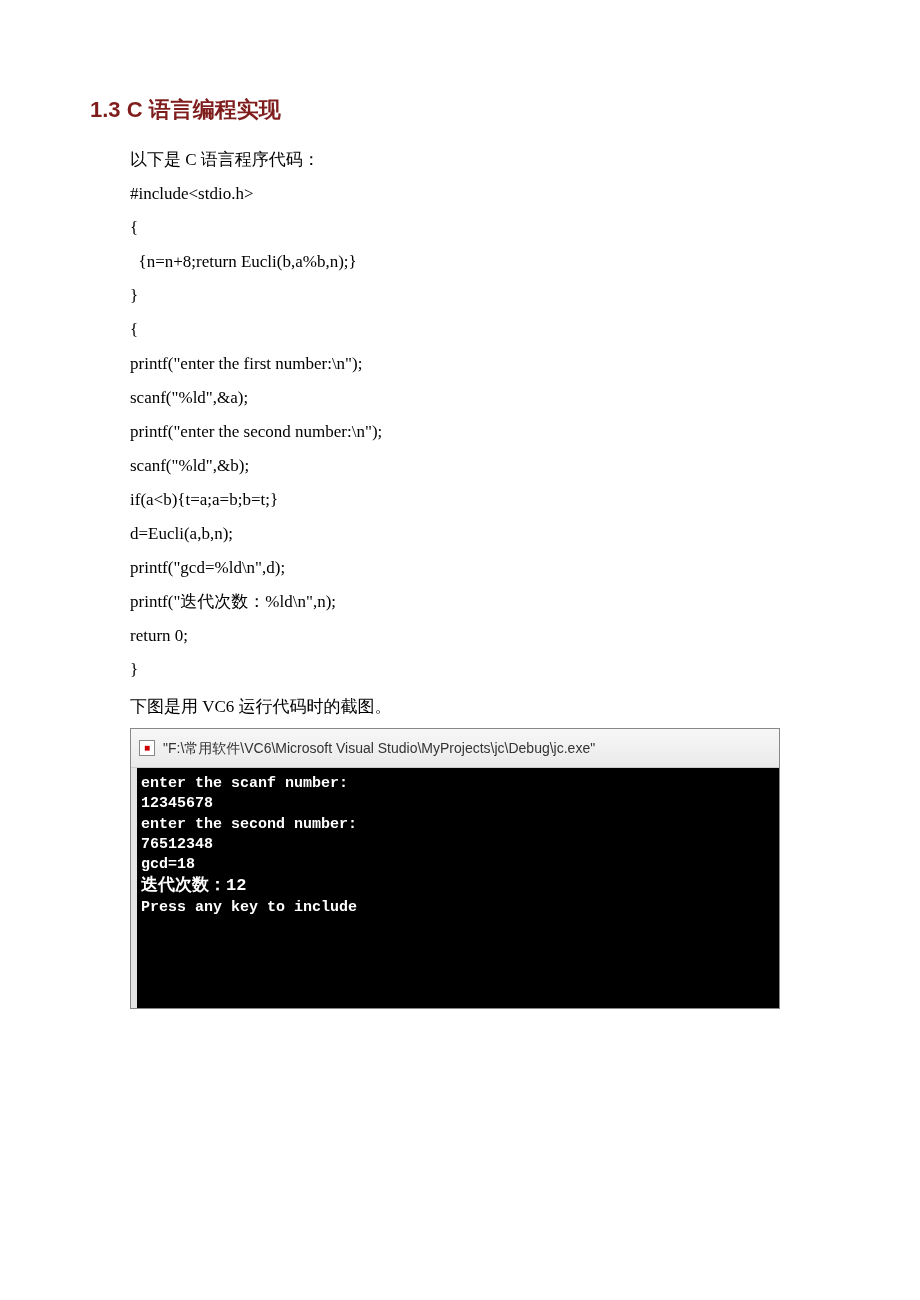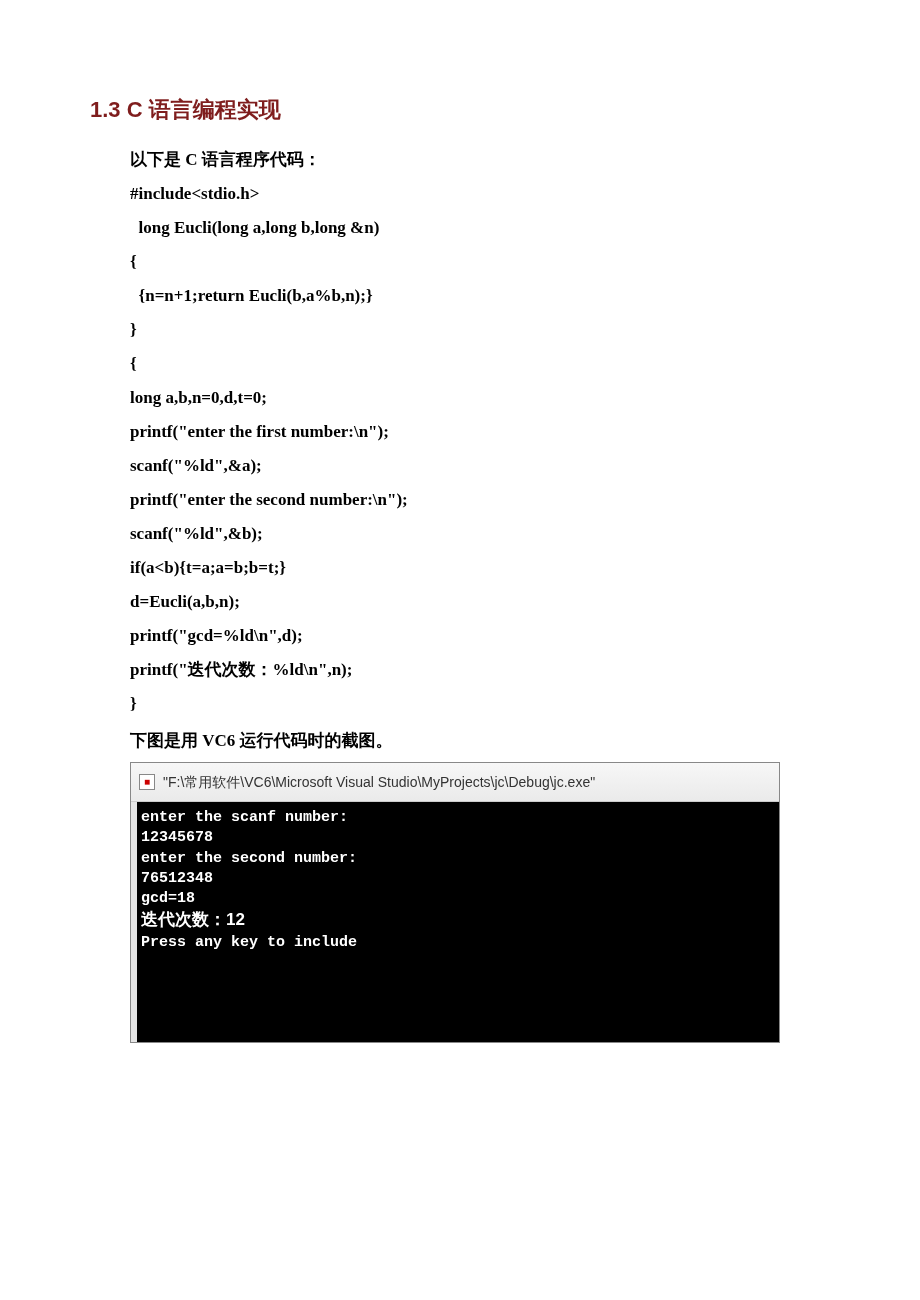--- a/index.html
+++ b/index.html
@@ -23,21 +23,20 @@
       margin-bottom: 18px;
     }
     .content {
       padding-left: 40px;
       font-size: 17px;
       line-height: 2.0;
     }
     .line {
       white-space: pre;
       font-family: "Times New Roman", SimSun, serif;
-      font-weight: bold;
     }
     .caption {
       margin-top: 3px;
     }
     .console-window {
       margin-top: 4px;
       width: 650px;
       border: 1px solid #888;
       background: #fff;
     }
@@ -70,46 +69,45 @@
       font-family: "Courier New", SimSun, monospace;
       font-size: 15px;
       font-weight: bold;
       padding: 6px 4px;
       min-height: 240px;
       line-height: 1.35;
       white-space: pre;
       border-left: 6px solid #e5e5e5;
     }
     .console-body .cjk {
-      font-family: Liberation Sans, sans-serif;
+      font-family: Liberation Mono, monospace;
       font-size: 17px;
     }
   </style>
 </head>
 <body>
 
 <h2 class="heading">1.3 C 语言编程实现</h2>
 
 <div class="content">
   <div class="line">以下是 C 语言程序代码：</div>
   <div class="line">#include&lt;stdio.h&gt;</div>
-  <div class="line">  long Eucli(long a,long b,long &amp;n)</div>
   <div class="line">{</div>
-  <div class="line">  {n=n+1;return Eucli(b,a%b,n);}</div>
+  <div class="line">  {n=n+8;return Eucli(b,a%b,n);}</div>
   <div class="line">}</div>
   <div class="line">{</div>
-  <div class="line">long a,b,n=0,d,t=0;</div>
   <div class="line">printf("enter the first number:\n");</div>
   <div class="line">scanf("%ld",&amp;a);</div>
   <div class="line">printf("enter the second number:\n");</div>
   <div class="line">scanf("%ld",&amp;b);</div>
   <div class="line">if(a&lt;b){t=a;a=b;b=t;}</div>
   <div class="line">d=Eucli(a,b,n);</div>
   <div class="line">printf("gcd=%ld\n",d);</div>
   <div class="line">printf("迭代次数：%ld\n",n);</div>
+  <div class="line">return 0;</div>
   <div class="line">}</div>
   <div class="line caption">下图是用 VC6 运行代码时的截图。</div>
 
   <div class="console-window">
     <div class="titlebar">
       <span class="title-icon">■</span>
       <span>"F:\常用软件\VC6\Microsoft Visual Studio\MyProjects\jc\Debug\jc.exe"</span>
     </div>
     <div class="console-body"><span>enter the scanf number:</span>
 <span>12345678</span>

